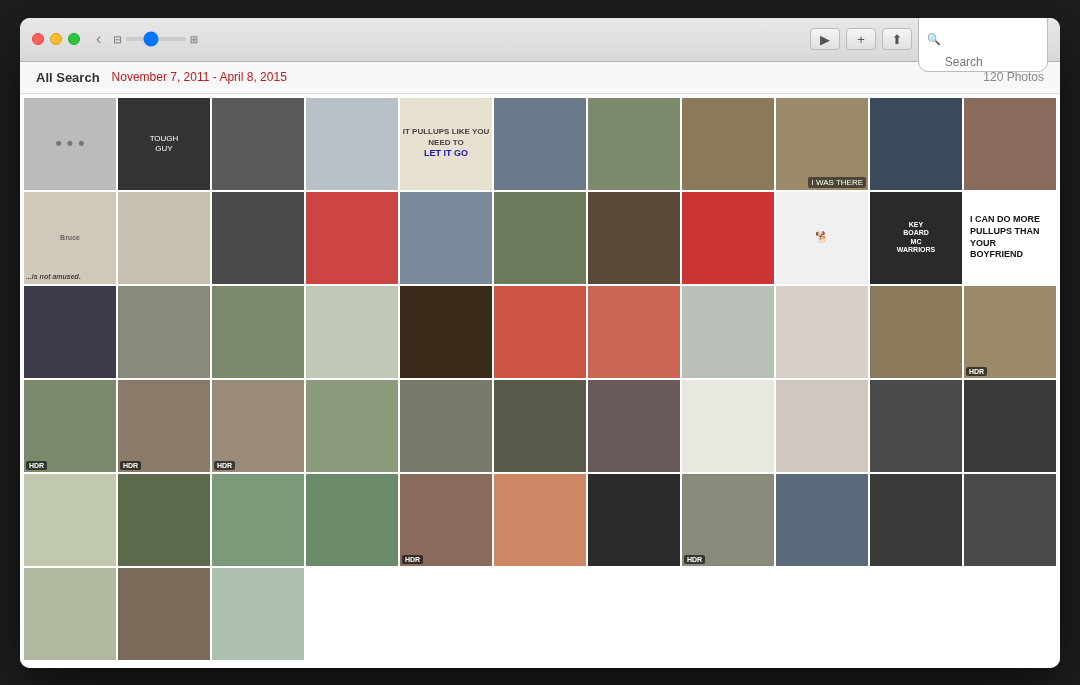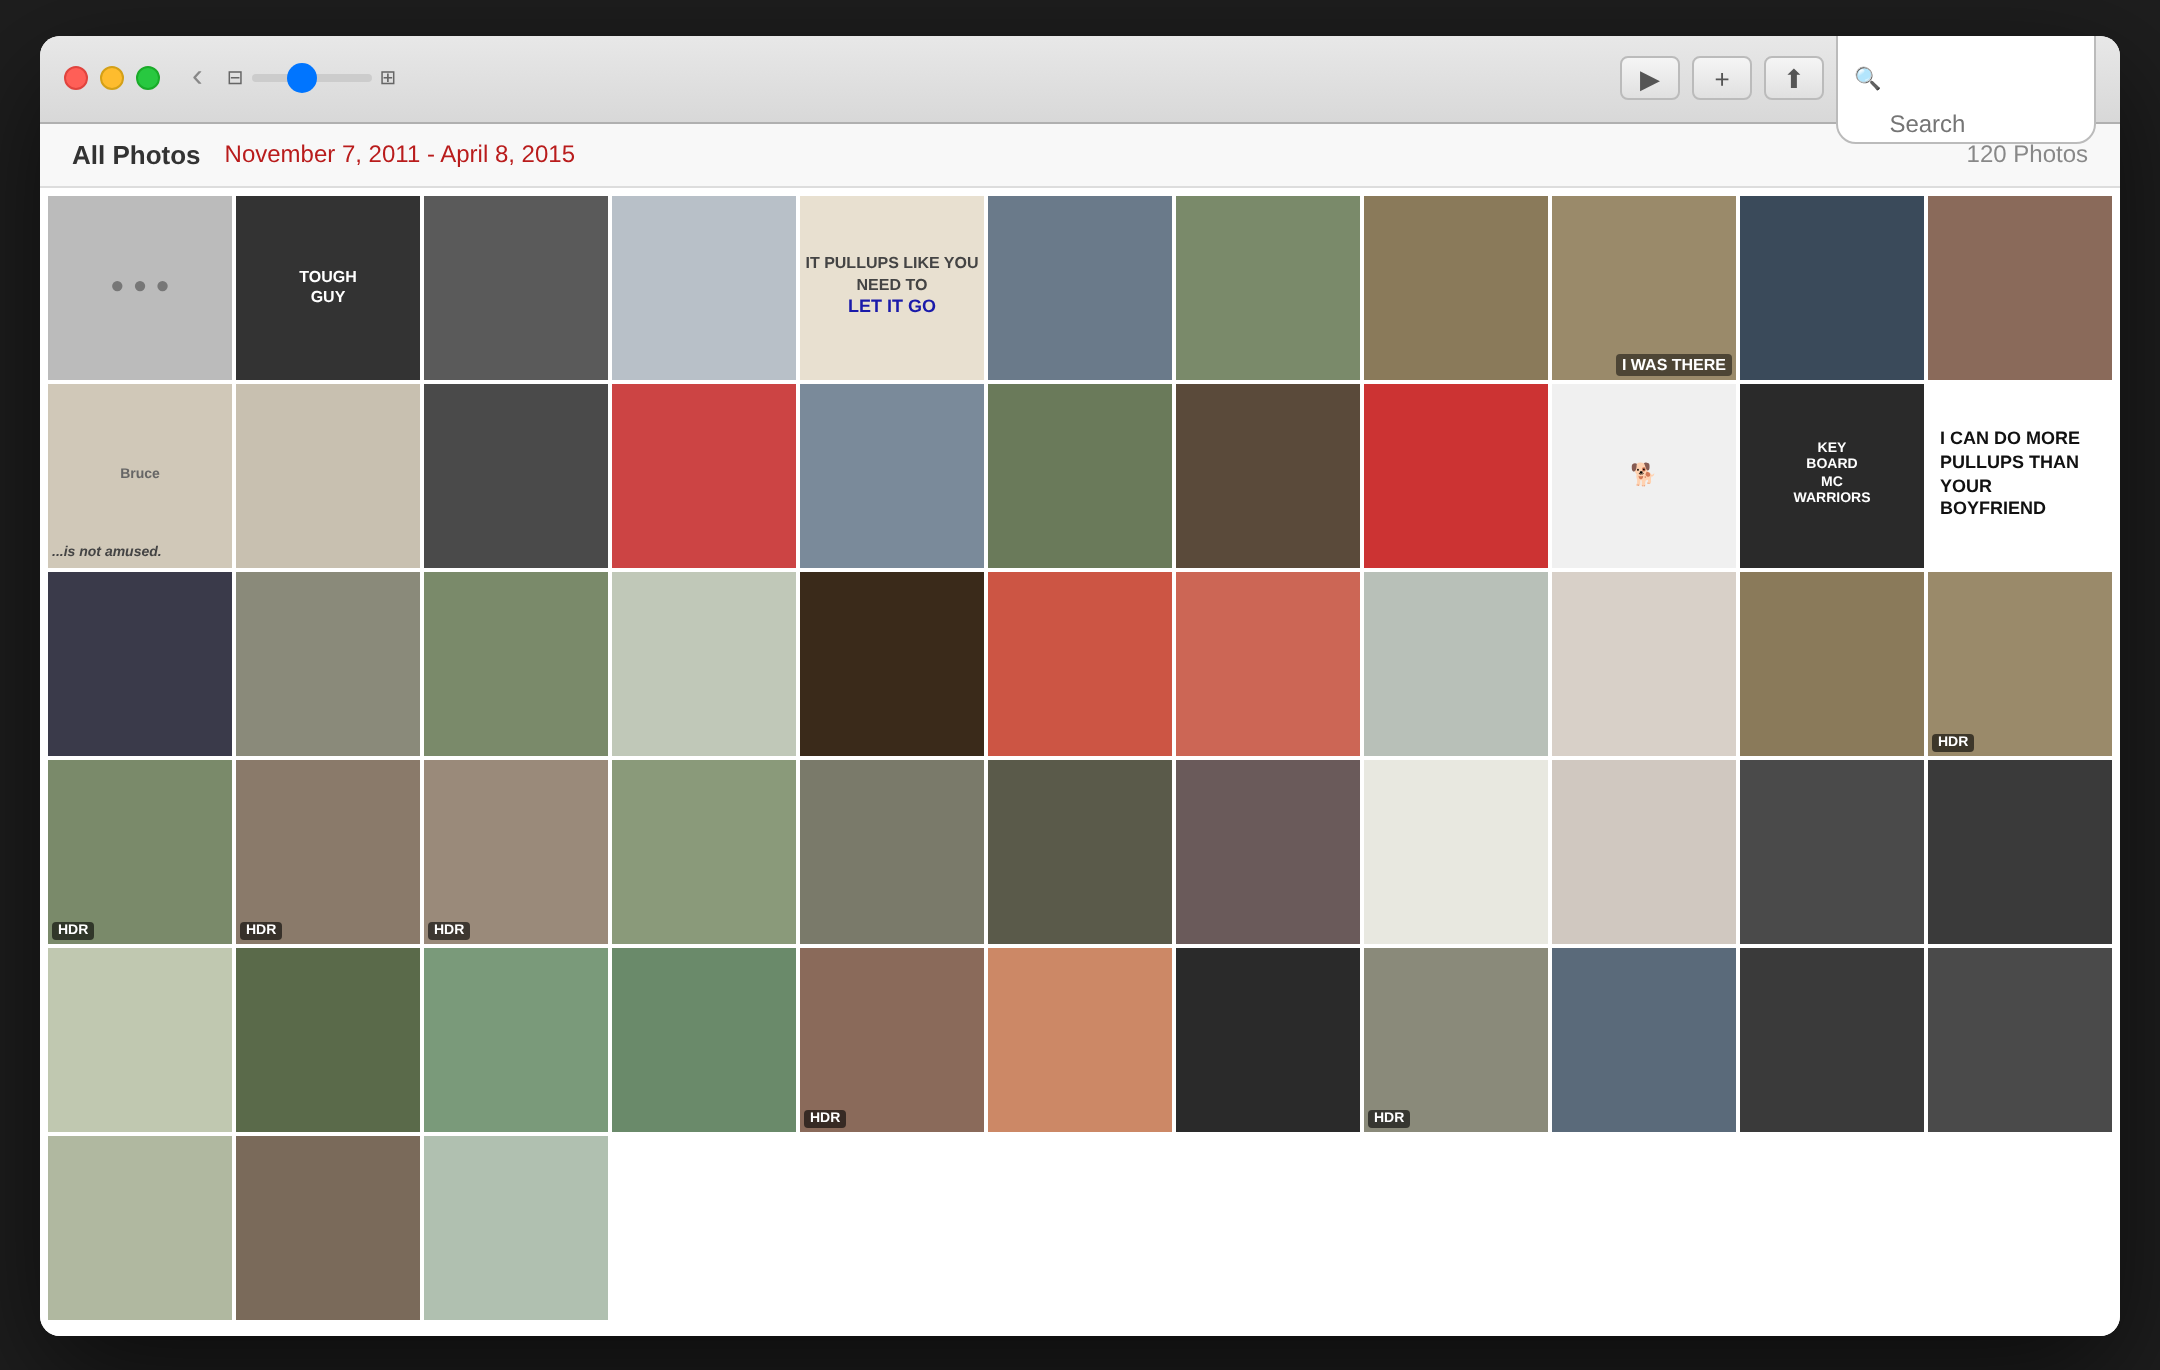--- a/index.html
+++ b/index.html
@@ -255,37 +255,37 @@
       <div class="toolbar-btn">+</div>
       <div class="toolbar-btn">⬆</div>
       <div class="search-box">
         <span style="color:#aaa;font-size:11px;">🔍</span>
         <input type="text" placeholder="Search" style="">
       </div>
     </div>
   </div>
 
   <div class="subtitle-bar">
-    <span class="all-photos">All Photos</span>
+    <span class="all-photos">All Search</span>
     <span class="date-range">November 7, 2011 - April 8, 2015</span>
     <span class="photo-count">120 Photos</span>
   </div>
 
   <div class="photos-container">
     <div class="photos-grid">
 
       <div class="photo-thumb">
         <div class="thumb-inner c14" style="background:#bbb;">
           <span style="font-size:18px;color:#777;">• • •</span>
         </div>
       </div>
       <div class="photo-thumb">
         <div class="thumb-inner c2" style="background:#333;display:flex;align-items:center;justify-content:center;">
           <div style="text-align:center;">
-            <div style="font-size:8px;color:white;font-weight:700;text-transform:uppercase;line-height:1.2;text-align:center;">TOUGH<br>GUY</div>
+            <div style="font-size:8px;color:white;font-weight:400;text-transform:uppercase;line-height:1.2;text-align:center;">TOUGH<br>GUY</div>
           </div>
         </div>
       </div>
       <div class="photo-thumb">
         <div class="thumb-inner" style="background:#5a5a5a;"></div>
       </div>
       <div class="photo-thumb">
         <div class="thumb-inner" style="background:#b8c0c8;"></div>
       </div>
       <div class="photo-thumb">
@@ -300,21 +300,21 @@
         <div class="thumb-inner" style="background:#6a7a8a;"></div>
       </div>
       <div class="photo-thumb">
         <div class="thumb-inner" style="background:#7a8a6a;"></div>
       </div>
       <div class="photo-thumb">
         <div class="thumb-inner" style="background:#8a7a5a;"></div>
       </div>
       <div class="photo-thumb">
         <div class="thumb-inner" style="background:#9a8a6a;">
-          <div style="position:absolute;bottom:2px;right:2px;background:rgba(0,0,0,0.5);color:white;font-size:8px;font-weight:700;padding:1px 3px;border-radius:2px;">I WAS THERE</div>
+          <div style="position:absolute;bottom:2px;right:2px;background:rgba(0,0,0,0.5);color:white;font-size:8px;font-weight:400;padding:1px 3px;border-radius:2px;">I WAS THERE</div>
         </div>
       </div>
       <div class="photo-thumb">
         <div class="thumb-inner" style="background:#3a4a5a;"></div>
       </div>
       <div class="photo-thumb">
         <div class="thumb-inner" style="background:#8a6a5a;"></div>
       </div>
 
       <div class="photo-thumb">

